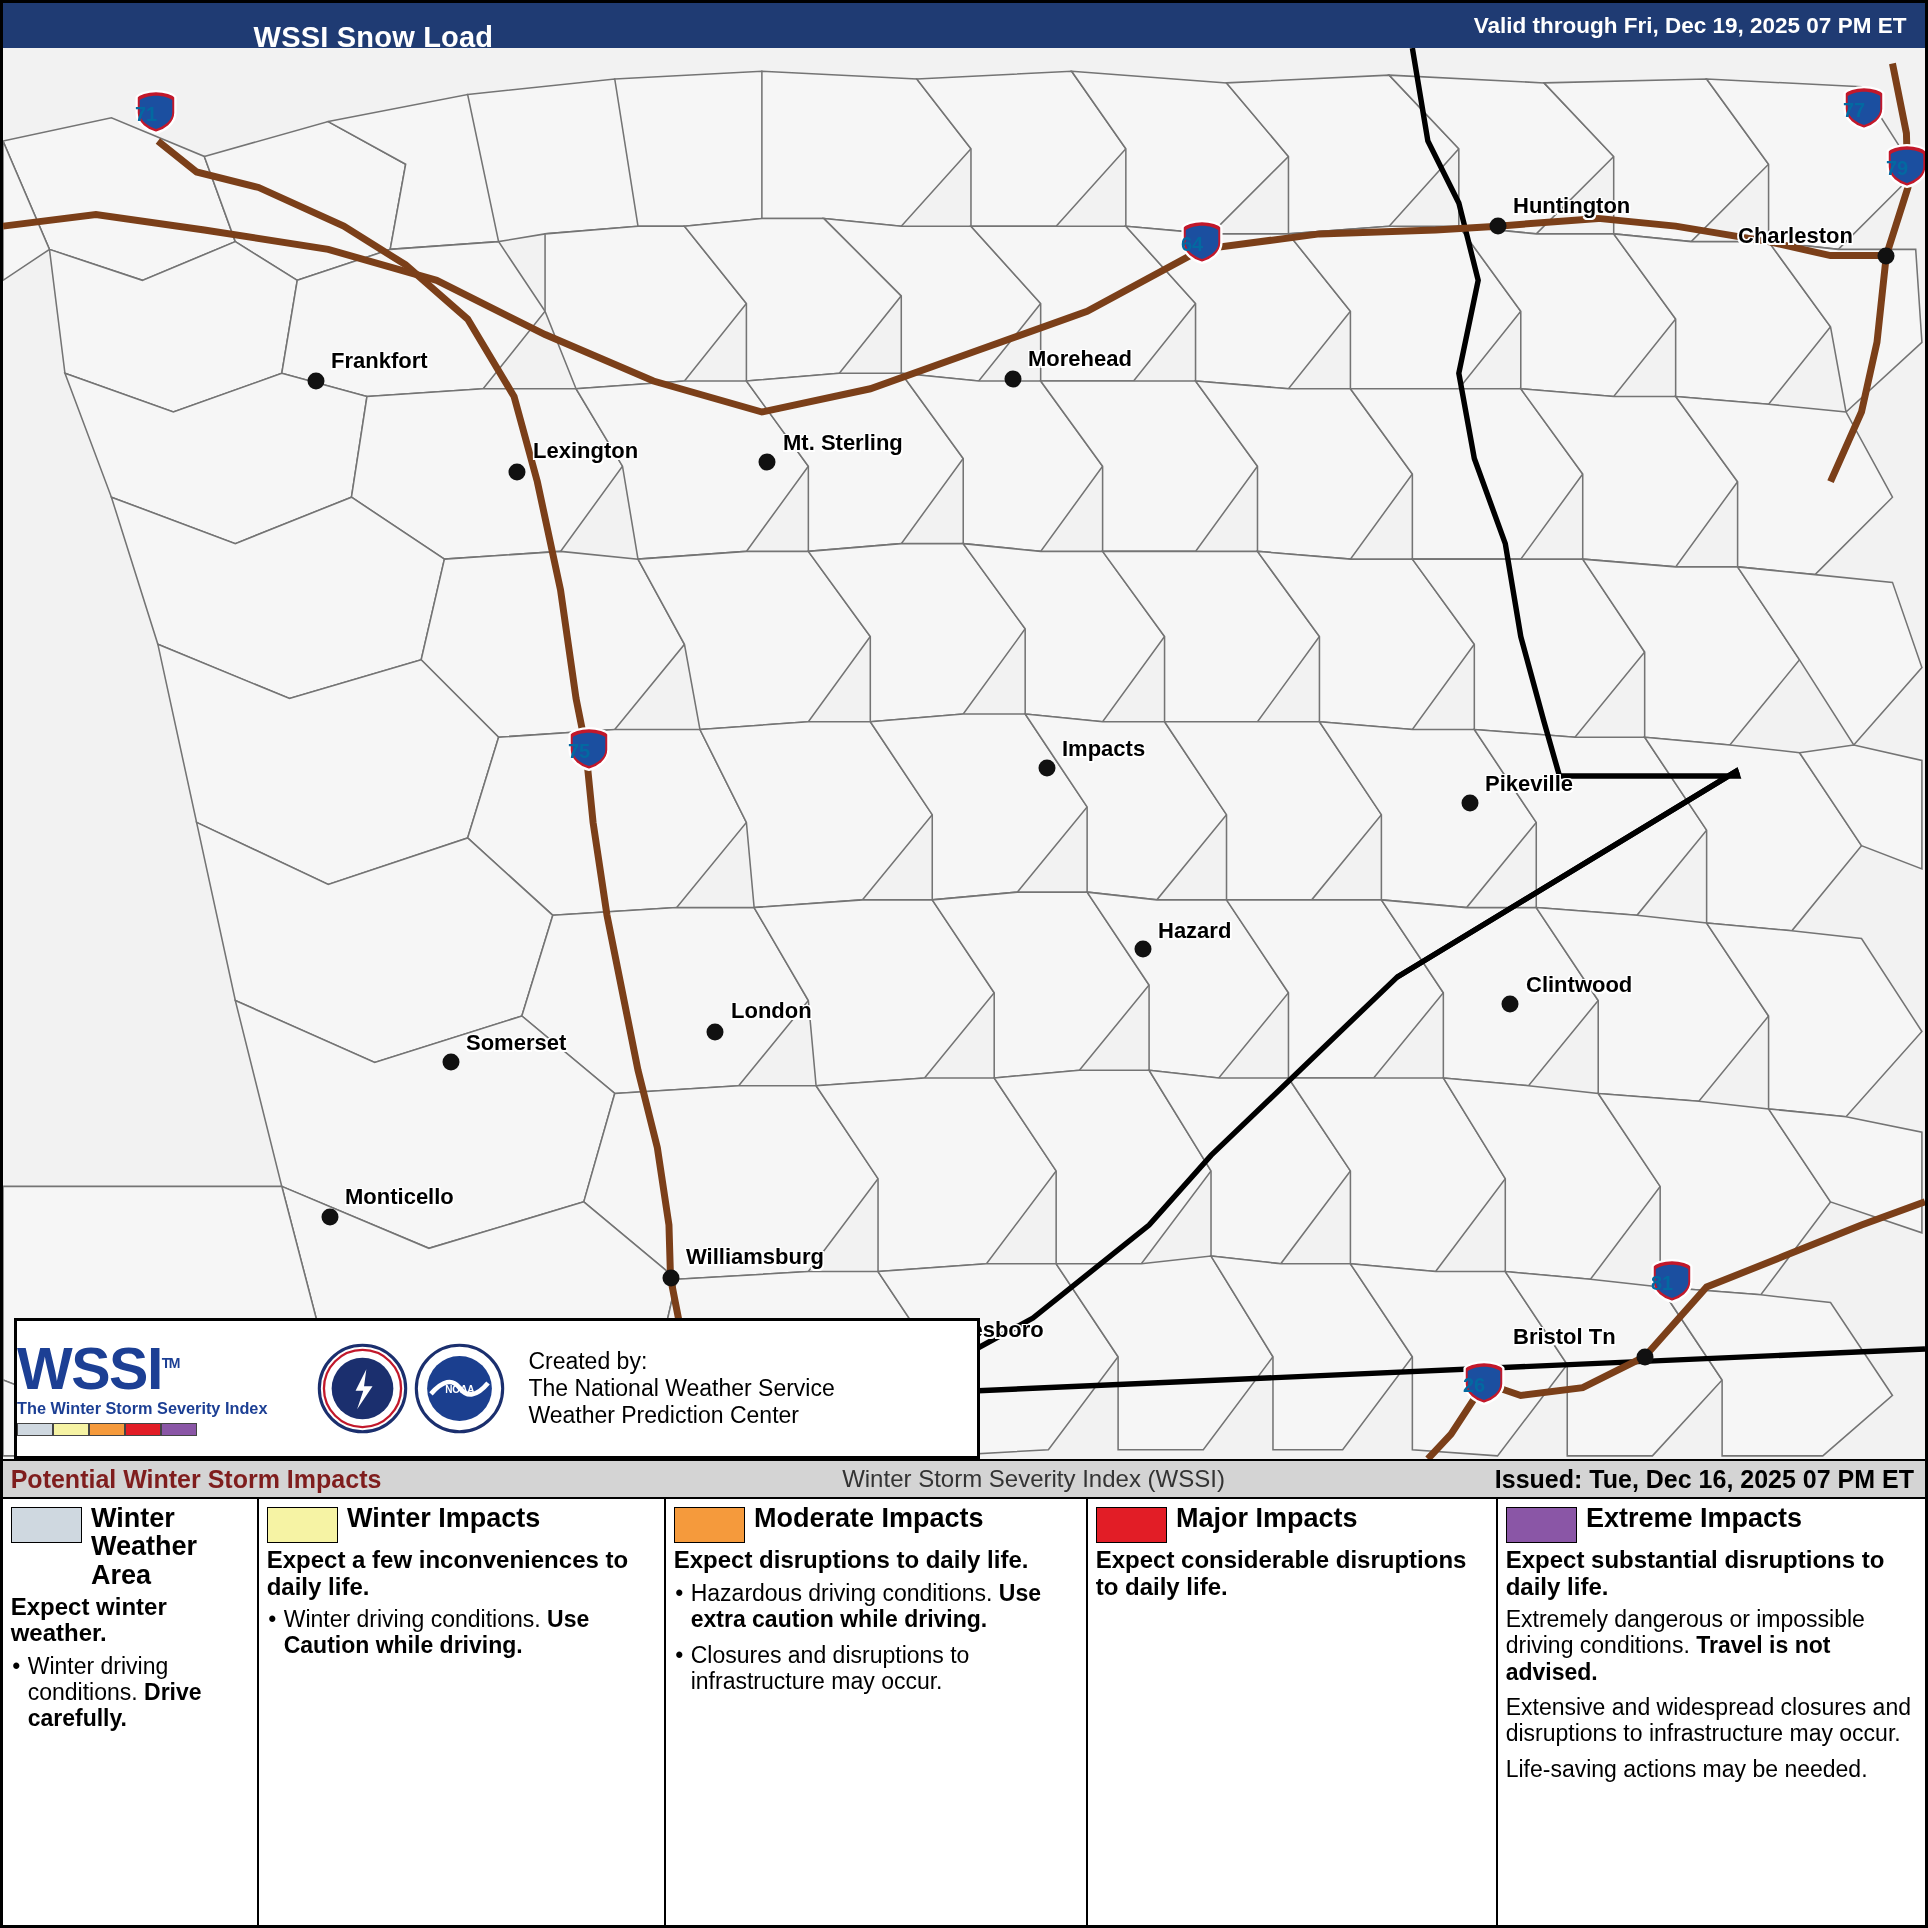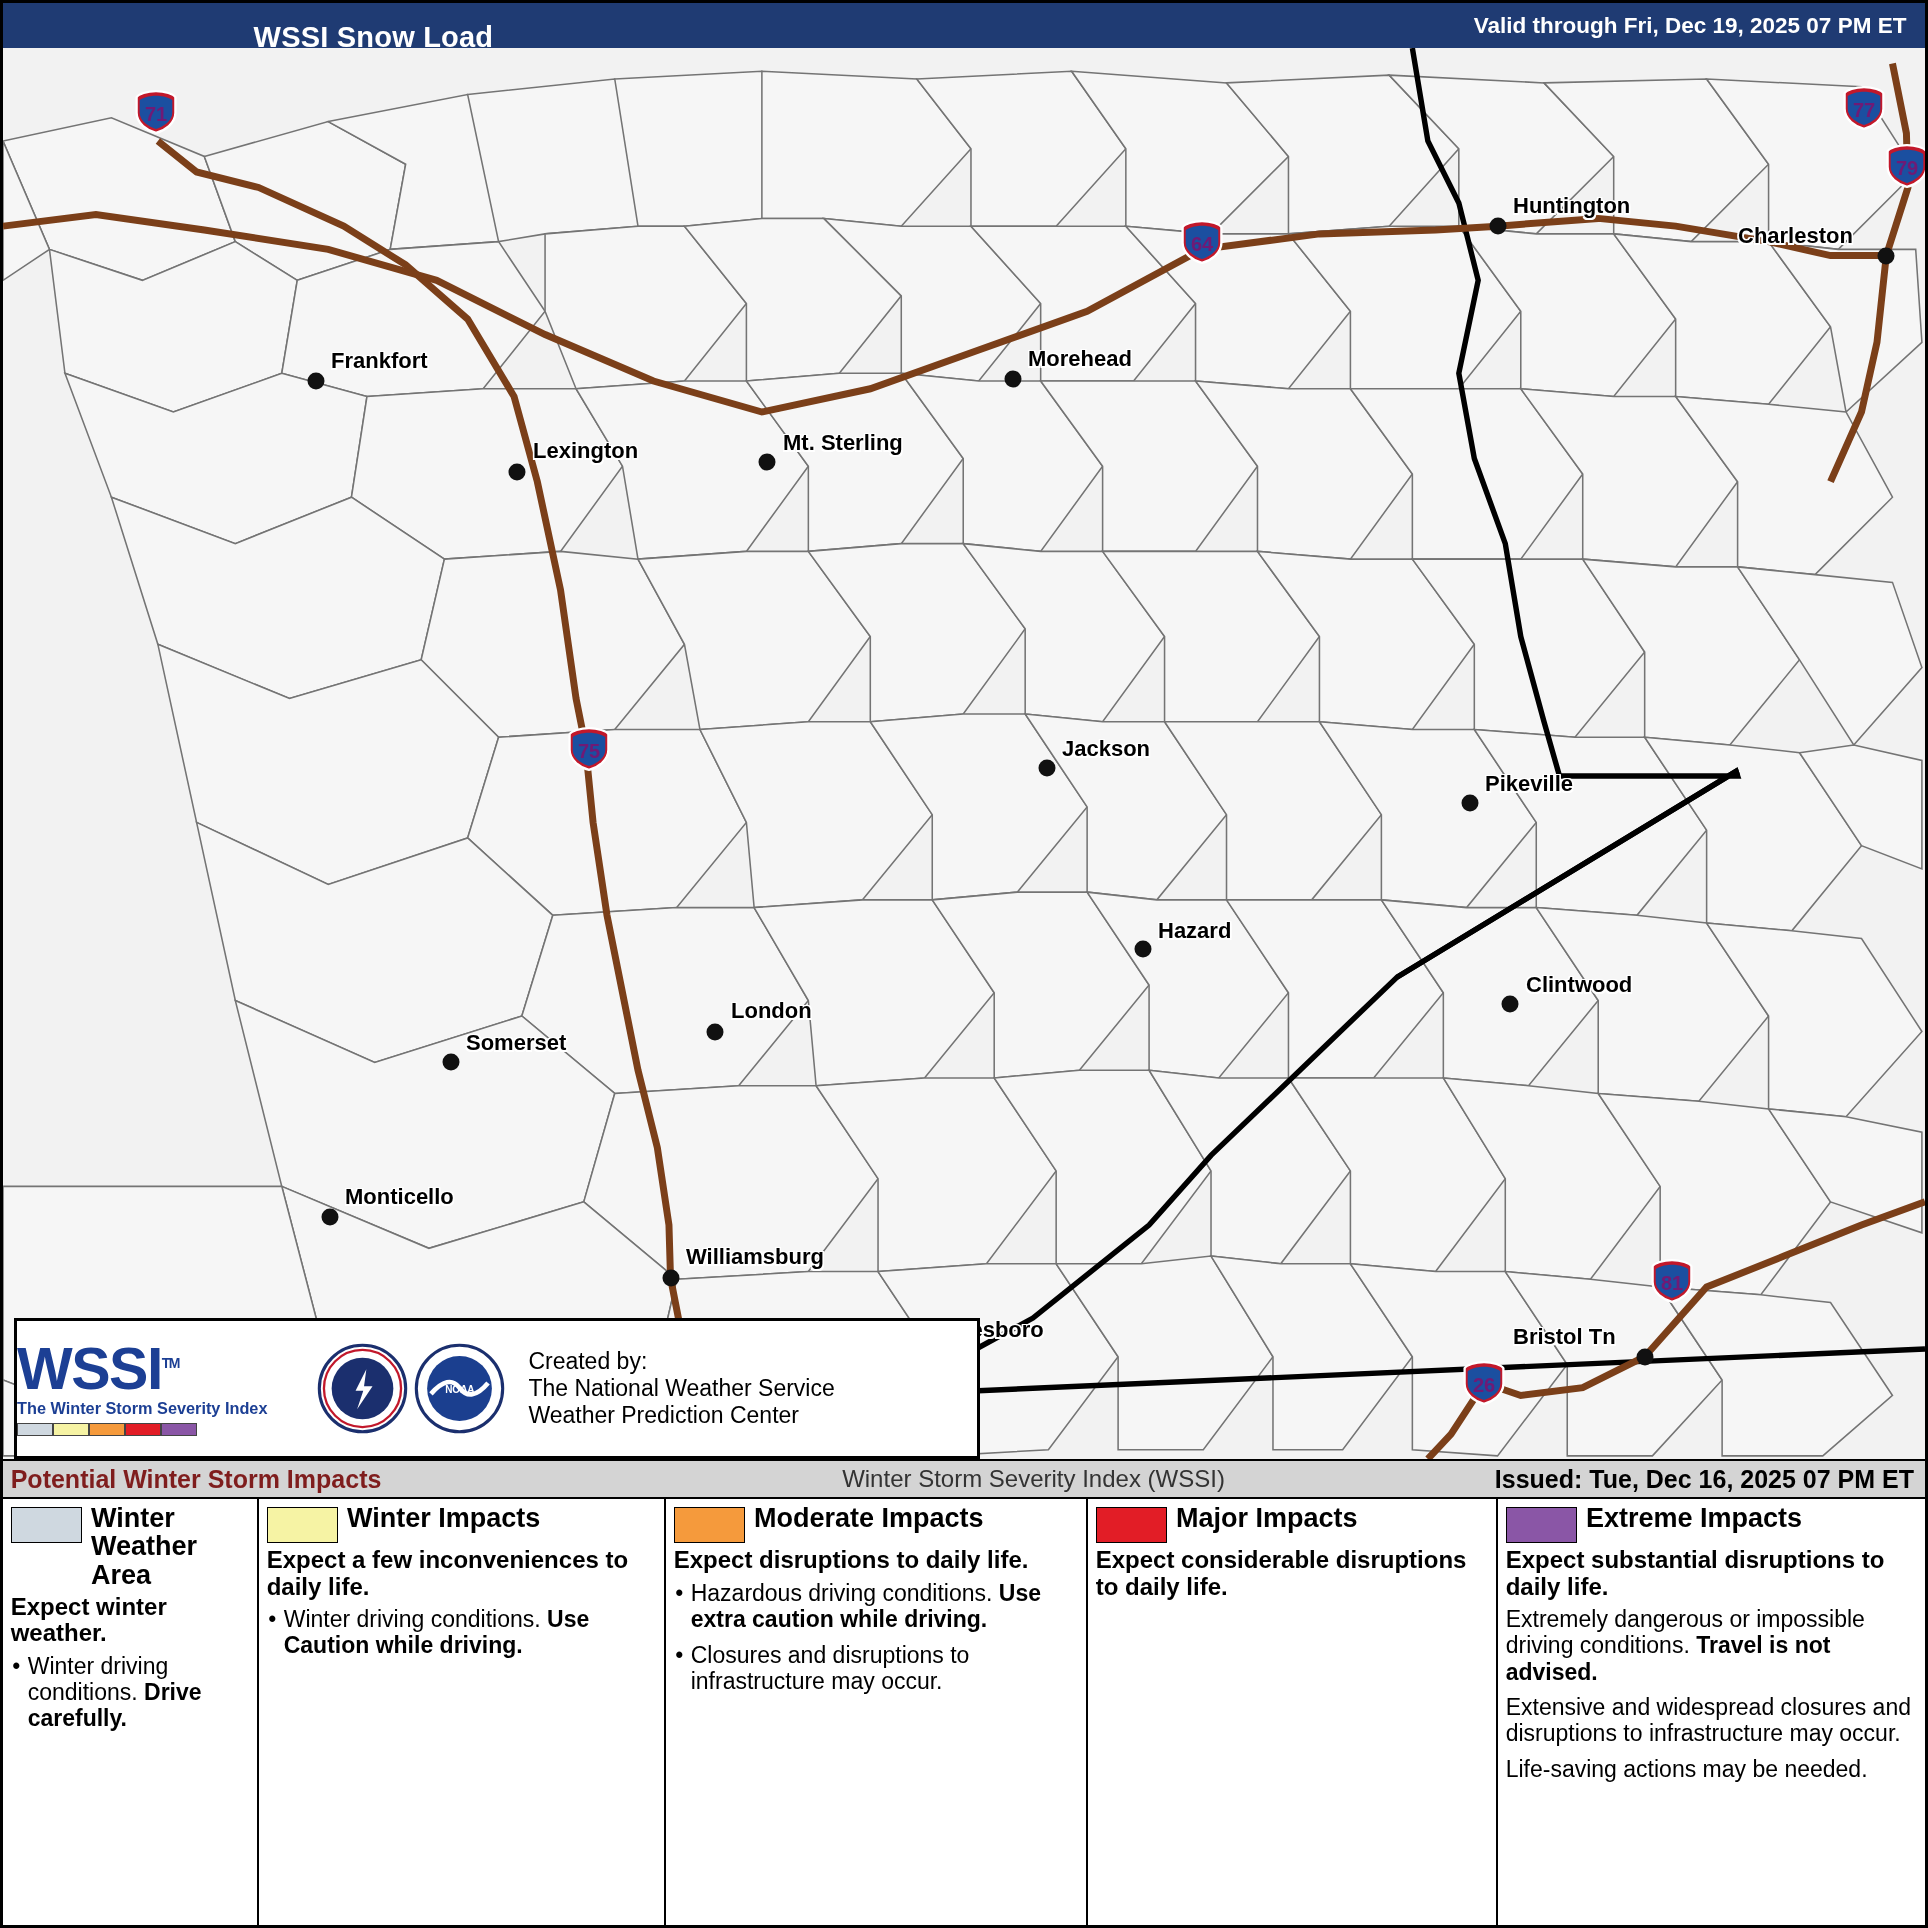--- a/index.html
+++ b/index.html
@@ -79,24 +79,24 @@
   
   .shield {
     position: absolute;
     width: 42px; height: 45px;
     transform: translate(-50%, -50%);
   }
   .shield .num {
     position: absolute;
     left: 0; top: 13px;
     width: 100%;
-    text-align: center;
+    text-align: left;
     font-size: 20px;
     font-weight: bold;
-    color: #701a75;
+    color: #0369a1;
   }
 
   
   .logo-box {
     position: absolute;
     left: 11px;
     top: 1270px;
     width: 966px;
     height: 141px;
     background: #ffffff;
@@ -339,21 +339,21 @@
         <div class="city-label" style="left: 530px; top: 403px;">Lexington</div>
         <div class="city-dot" style="left: 764px; top: 414px;"></div>
         <div class="city-label" style="left: 780px; top: 395px;">Mt. Sterling</div>
         <div class="city-dot" style="left: 1010px; top: 331px;"></div>
         <div class="city-label" style="left: 1025px; top: 311px;">Morehead</div>
         <div class="city-dot" style="left: 1495px; top: 178px;"></div>
         <div class="city-label" style="left: 1510px; top: 158px;">Huntington</div>
         <div class="city-dot" style="left: 1883px; top: 208px;"></div>
         <div class="city-label" style="left: 1735px; top: 188px;">Charleston</div>
         <div class="city-dot" style="left: 1044px; top: 720px;"></div>
-        <div class="city-label" style="left: 1059px; top: 701px;">Jackson</div>
+        <div class="city-label" style="left: 1059px; top: 701px;">Impacts</div>
         <div class="city-dot" style="left: 1467px; top: 755px;"></div>
         <div class="city-label" style="left: 1482px; top: 736px;">Pikeville</div>
         <div class="city-dot" style="left: 1140px; top: 901px;"></div>
         <div class="city-label" style="left: 1155px; top: 883px;">Hazard</div>
         <div class="city-dot" style="left: 1507px; top: 956px;"></div>
         <div class="city-label" style="left: 1523px; top: 937px;">Clintwood</div>
         <div class="city-dot" style="left: 448px; top: 1014px;"></div>
         <div class="city-label" style="left: 463px; top: 995px;">Somerset</div>
         <div class="city-dot" style="left: 712px; top: 984px;"></div>
         <div class="city-label" style="left: 728px; top: 963px;">London</div>

